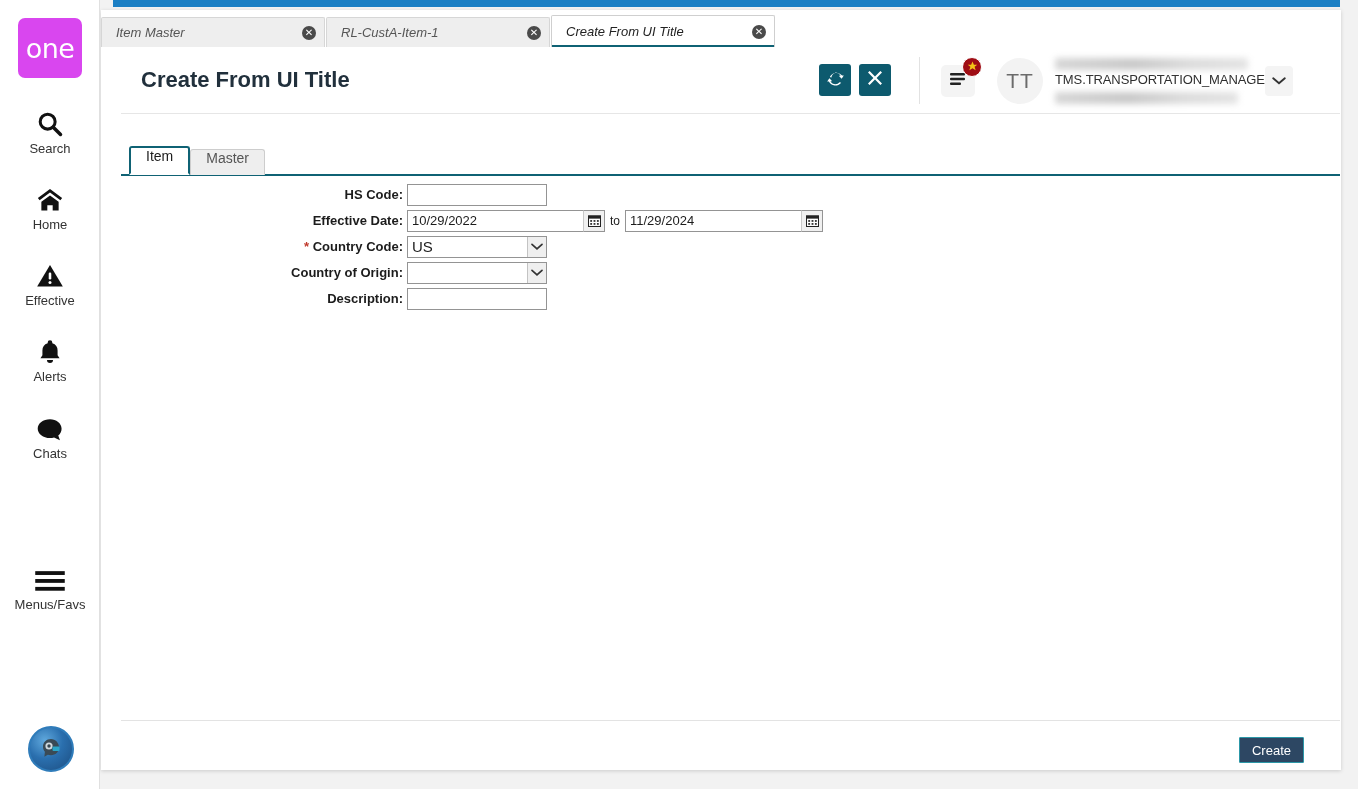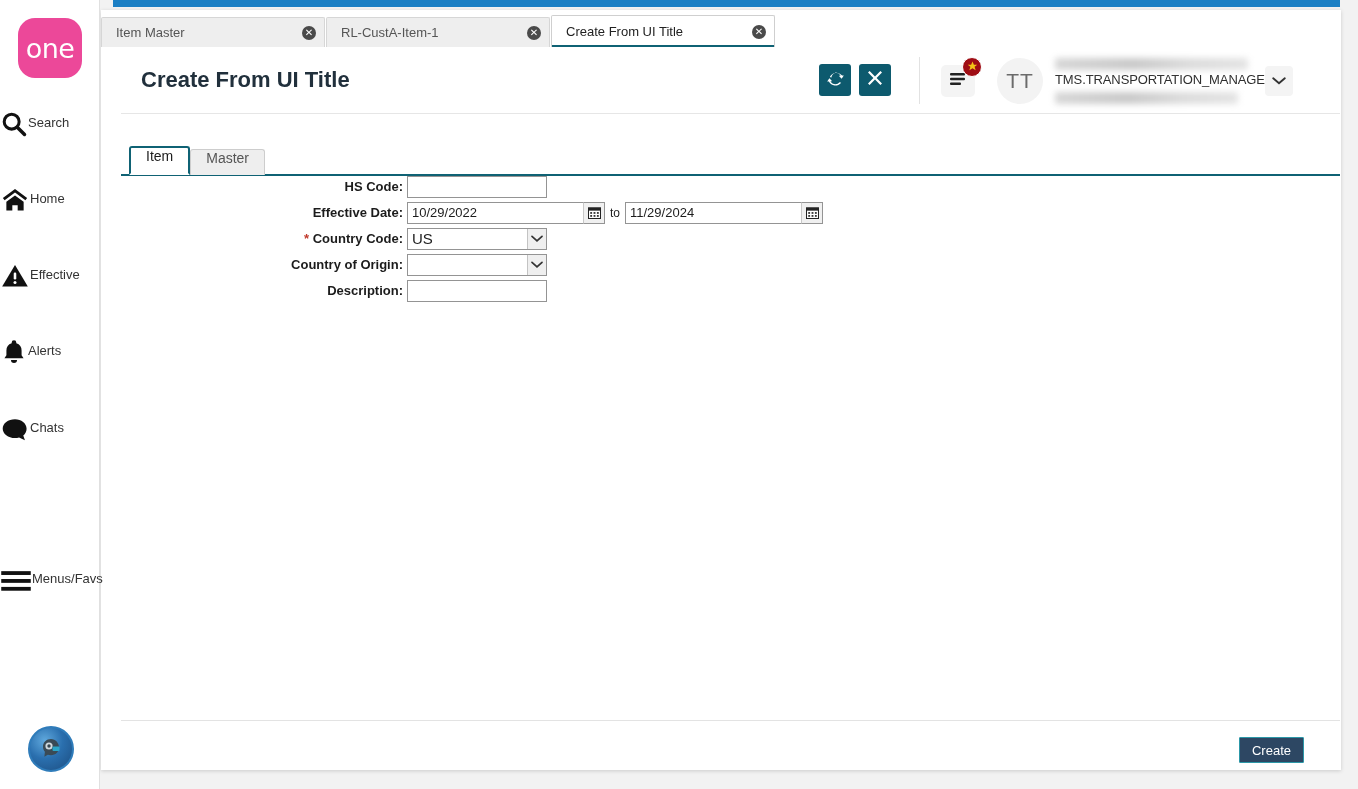--- a/index.html
+++ b/index.html
@@ -17,31 +17,31 @@
   .rail {
     position: absolute; left: 0; top: 0;
     width: 100px; height: 789px;
     background: #ffffff;
     border-right: 1px solid #e0e0e0;
     z-index: 5;
   }
   .rail-logo {
     position: absolute; left: 18px; top: 18px;
     width: 64px; height: 60px;
-    background: #ec4899;
-    border-radius: 17px;
+    background: #d946ef;
+    border-radius: 7px;
     display: flex; align-items: center; justify-content: center;
   }
   .rail-logo span {
     color: #ffffff; font-size: 27px; letter-spacing: -0.5px;
     font-family: "DejaVu Sans", sans-serif;
   }
   .rail-item {
     position: absolute; left: 0; width: 100px;
-    display: flex; flex-direction: row; align-items: center;
+    display: flex; flex-direction: column; align-items: center;
     cursor: pointer; user-select: none;
   }
   .rail-ico { height: 34px; display: flex; align-items: flex-end; justify-content: center; }
   .rail-ico svg { display: block; }
   .rail-label {
     font-size: 13px; color: #333333; margin-top: 3px;
     font-family: "Liberation Sans", sans-serif;
   }
   .switch-badge {
     position: absolute; left: 72px; top: 0px;
@@ -93,21 +93,21 @@
   .wtab.active {
     background: #ffffff;
     color: #222222;
     border-color: #cfcfcf;
     height: 32px;
   }
   .wtab.active::after {
     content: ""; position: absolute; left: 0; right: 0; bottom: 0;
     height: 2px; background: #0f6274;
   }
-  .wtab-label { flex: 1; white-space: nowrap; overflow: hidden; text-overflow: ellipsis; }
+  .wtab-label { flex: 1; white-space: nowrap; overflow: hidden; text-overflow: ellipsis; font-style: italic; }
   .wtab-close {
     width: 14px; height: 14px; border-radius: 50%;
     background: #4a4a4a; color: #ffffff;
     font-size: 10px; line-height: 14px; text-align: center;
     margin-left: 6px; flex: none; cursor: pointer;
     font-family: "DejaVu Sans", sans-serif;
   }
 
   
   .pagehdr {
@@ -206,21 +206,21 @@
     background: #ffffff; color: #1c1c1c; height: 29px;
     border: 2px solid #0f6274; border-bottom: 2px solid #ffffff;
     z-index: 3;
   }
   .ftab-underline {
     position: absolute; left: 0; top: 60px;
     width: 1219px; height: 2px; background: #0f6274;
   }
 
   
-  .form { position: absolute; left: 0; top: 60px; width: 100%; }
+  .form { position: absolute; left: 0; top: 68px; width: 100%; }
   .frow { display: flex; align-items: center; height: 25px; margin-bottom: 1px; }
   .flabel {
     width: 286px; text-align: right; padding-right: 4px;
     font-size: 13px; color: #1c1c1c; font-weight: bold;
     font-family: "Liberation Sans", sans-serif;
     white-space: nowrap;
   }
   .req { color: #c0392b; font-weight: bold; }
   .finput {
     height: 22px; border: 1px solid #949494; background: #ffffff;

